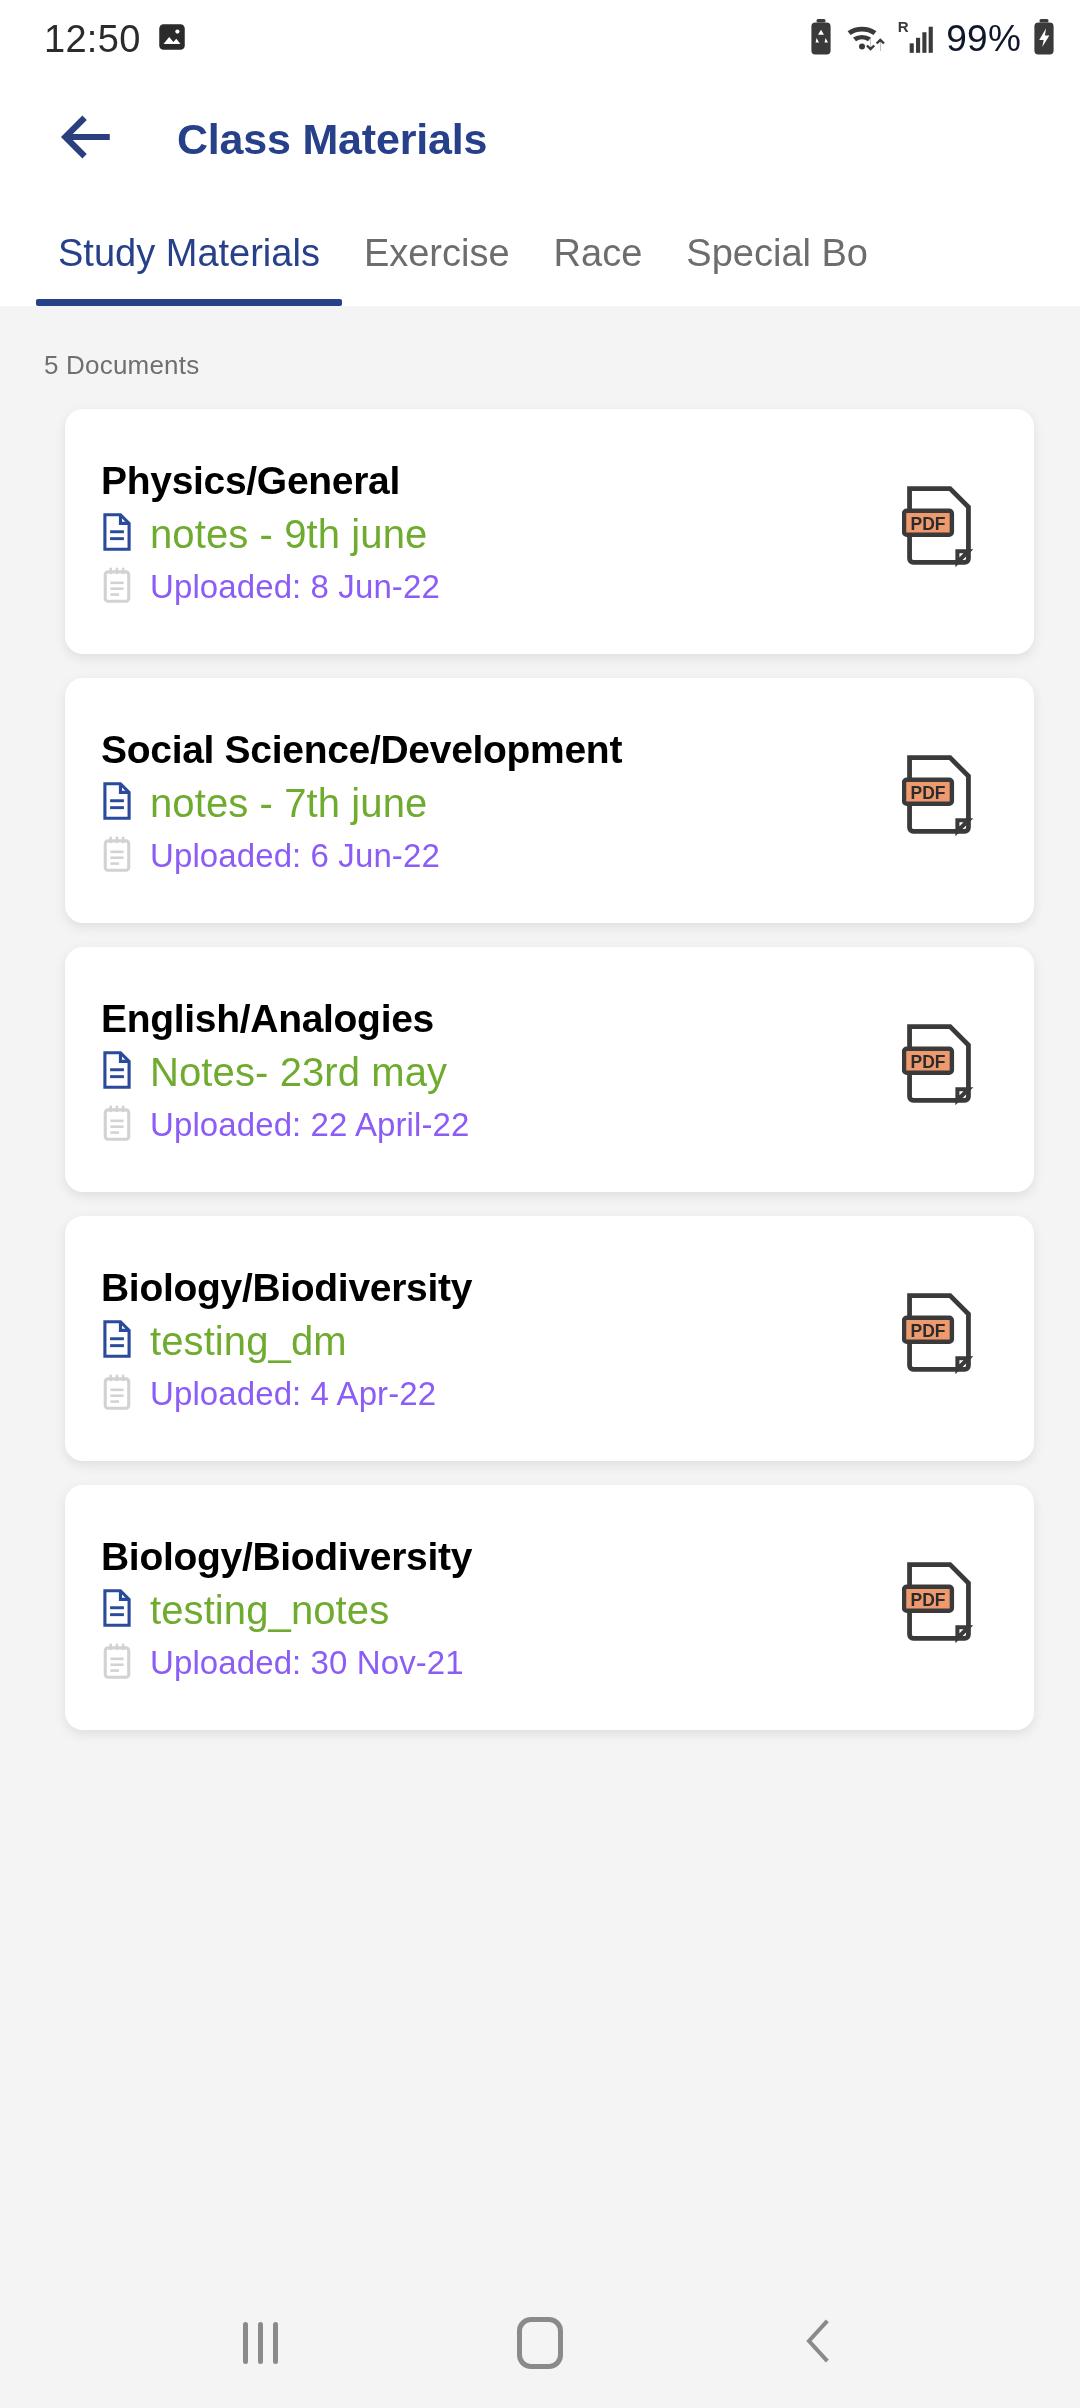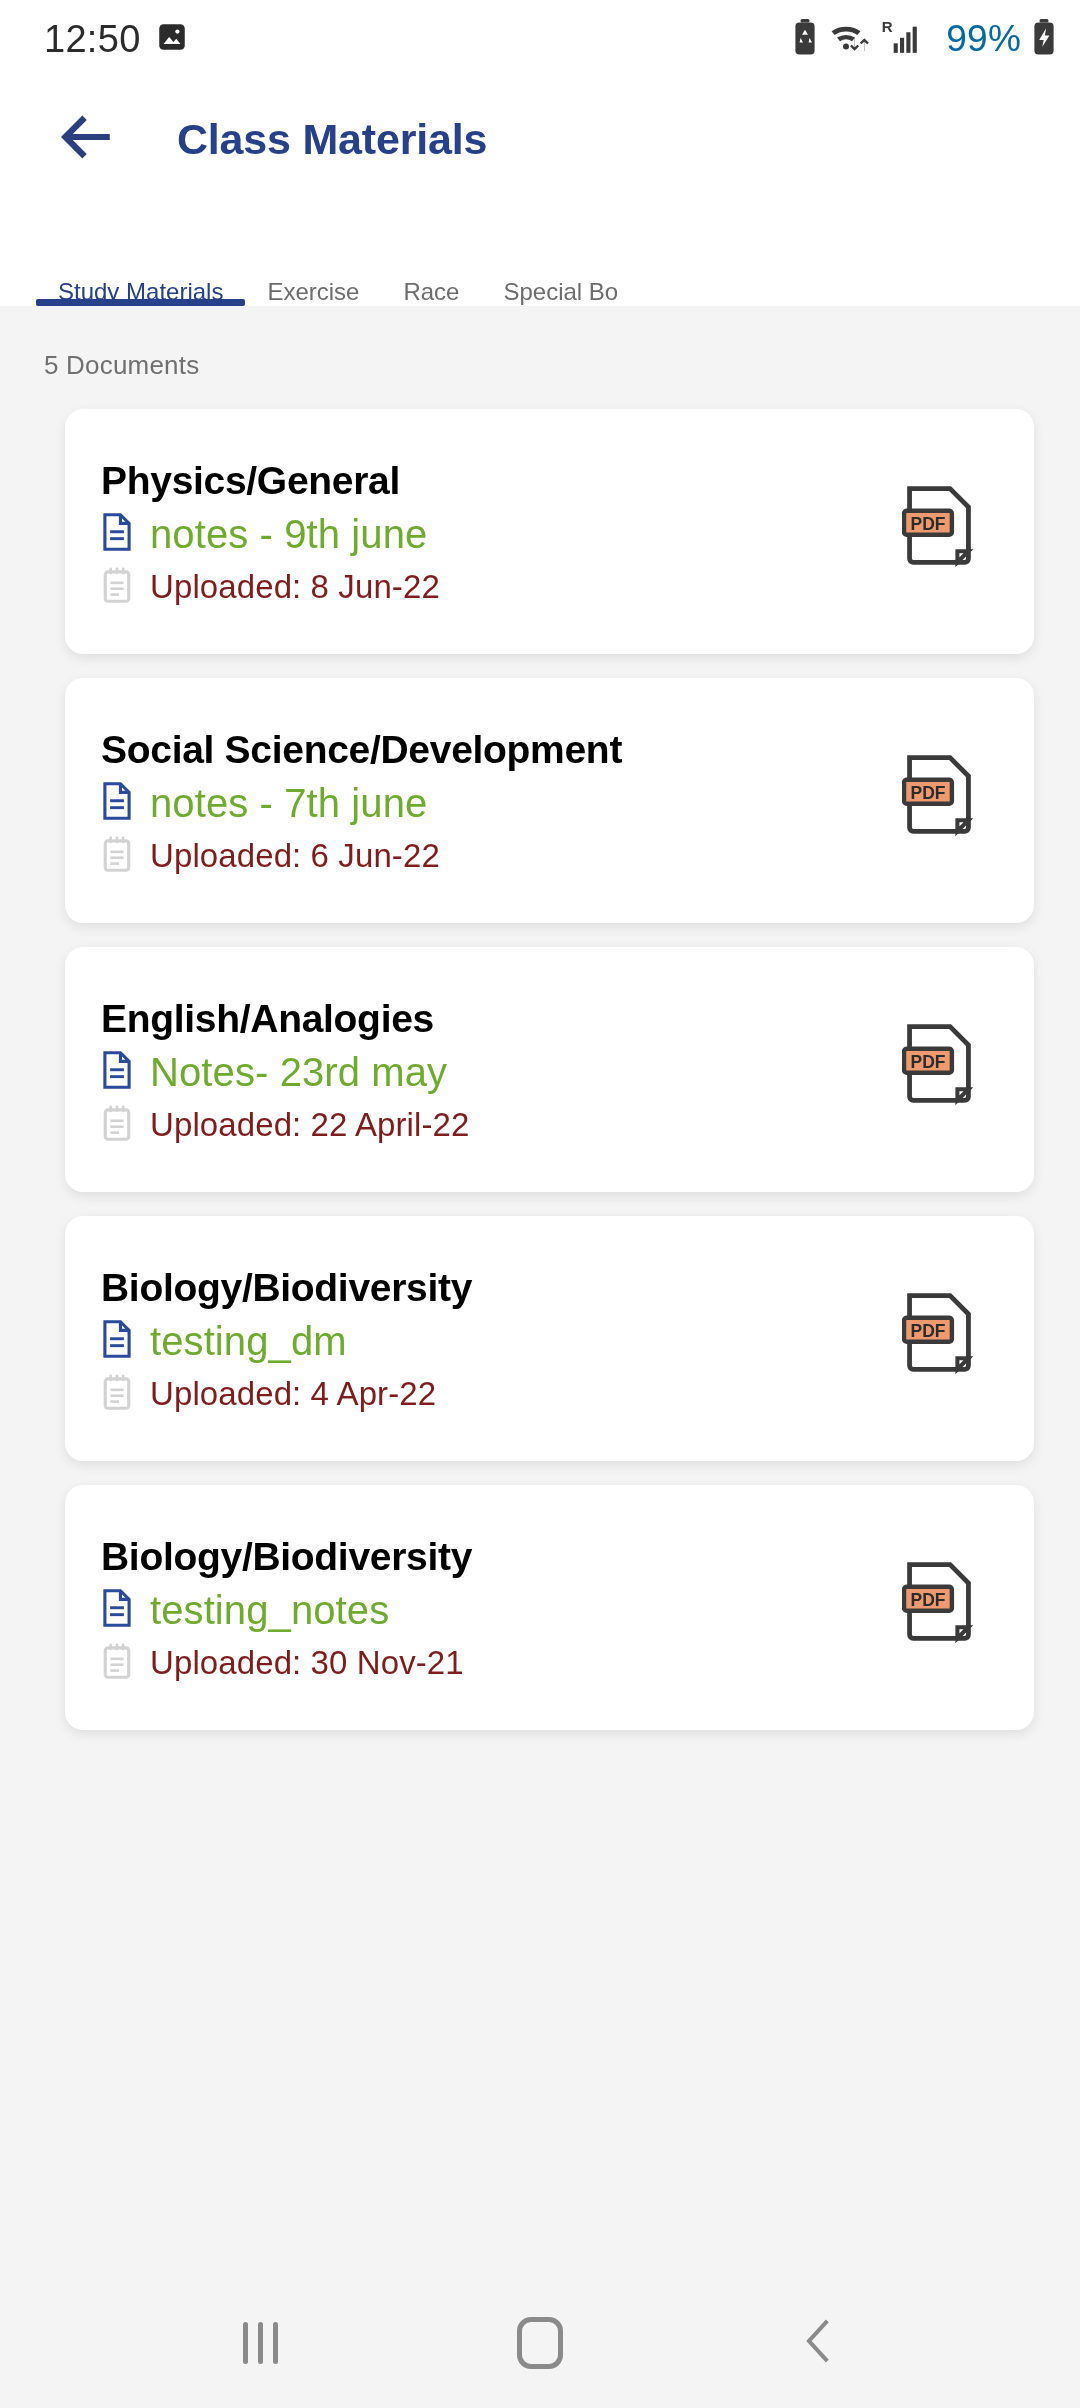--- a/index.html
+++ b/index.html
@@ -13,42 +13,42 @@
 
   
   .statusbar {
     height:78px; flex:0 0 78px; background:#ffffff;
     display:flex; align-items:center; justify-content:space-between;
     padding:0 24px 0 44px;
   }
   .sb-left { display:flex; align-items:center; gap:14px; }
   .sb-time { font-size:38px; color:#2b2b2b; letter-spacing:0.3px; font-family:"Liberation Sans", sans-serif; }
   .sb-right { display:flex; align-items:center; gap:11px; }
-  .sb-pct { font-size:37px; color:#0369a1; letter-spacing:0.2px;margin-left:16px; }
+  .sb-pct { font-size:37px; color:#0f172a; letter-spacing:0.2px; }
 
   
   .appbar {
     height:122px; flex:0 0 122px; background:#ffffff;
     display:flex; align-items:center; padding-left:48px;
   }
   .back-btn { width:76px; height:76px; display:flex; align-items:center; justify-content:center; }
   .appbar-title {
     font-size:43px; font-weight:bold; color:#26408a;
     margin-left:53px; letter-spacing:-0.2px;
   }
 
   
   .tabbar {
     height:106px; flex:0 0 106px; background:#ffffff;
     display:flex; align-items:stretch; padding-left:36px;
     overflow:hidden; white-space:nowrap; position:relative;
   }
   .tab {
-    display:flex; align-items:flex-end; justify-content:center;
-    padding:0 22px; font-size:24px; color:#6d6d6d;
+    display:flex; align-items:center; justify-content:center;
+    padding:0 22px; font-size:38px; color:#6d6d6d;
     position:relative; flex:0 0 auto;
   }
   .tab.active { color:#26408a; }
   .tab.active::after {
     content:""; position:absolute; left:0; right:0; bottom:0;
     height:7px; background:#26408a; border-radius:2px;
   }
 
   
   .content {
@@ -63,21 +63,21 @@
     background:#ffffff; border-radius:18px;
     box-shadow:0 4px 12px rgba(0,0,0,0.09);
     padding:33px 36px 30px 36px;
     display:flex; align-items:center; justify-content:space-between;
     min-height:245px;
   }
   .card-left { display:flex; flex-direction:column; gap:9px; }
   .card-title { font-size:39px; font-weight:bold; color:#000000; letter-spacing:-0.3px; }
   .card-row { display:flex; align-items:center; gap:17px; }
   .file-name { font-size:40px; color:#6fab2f; letter-spacing:0.1px; }
-  .upload-date { font-size:33px; color:#7f1d1d; letter-spacing:0.1px; }
+  .upload-date { font-size:33px; color:#8b5cf6; letter-spacing:0.1px; }
   .pdf-wrap { padding-right:22px; }
 
   
   .navbar {
     height:130px; flex:0 0 130px; background:#f4f4f4;
     display:flex; align-items:center; justify-content:space-around;
     padding:0 120px;
   }
   .nav-btn { width:110px; height:90px; display:flex; align-items:center; justify-content:center; }
   .recent-bars { display:flex; gap:10px; }

